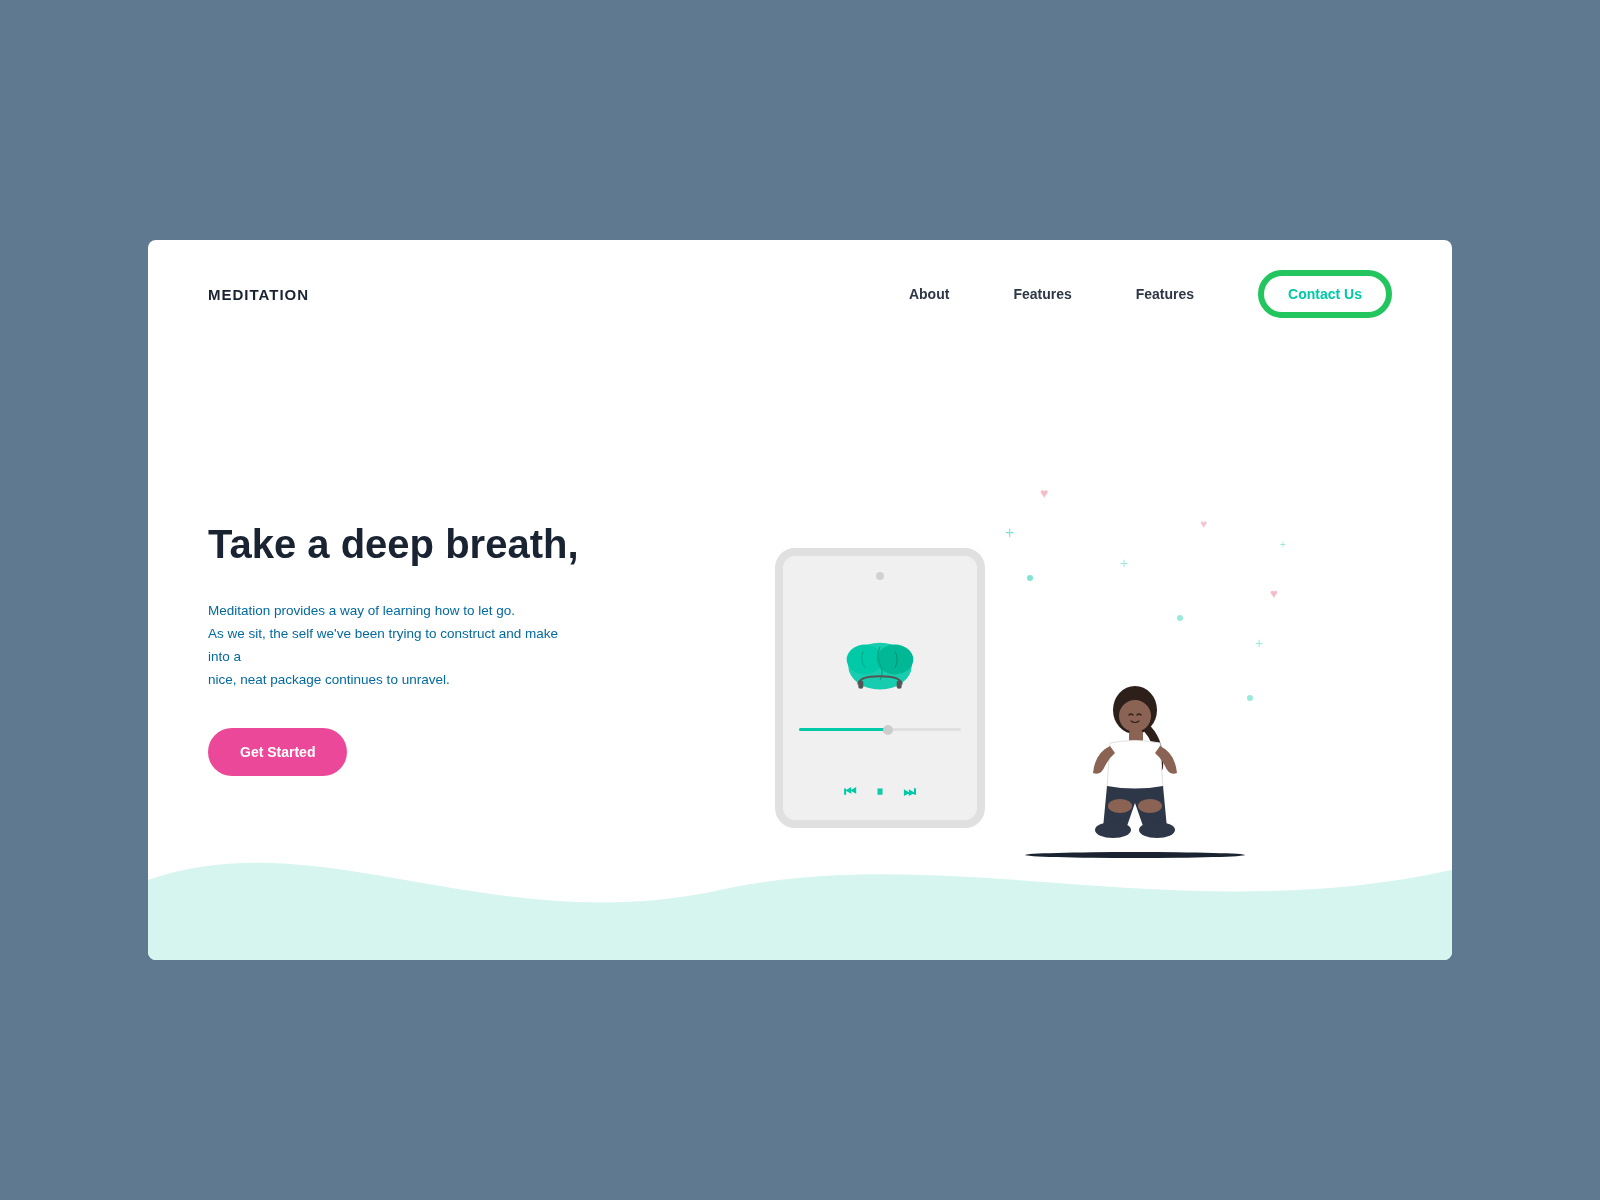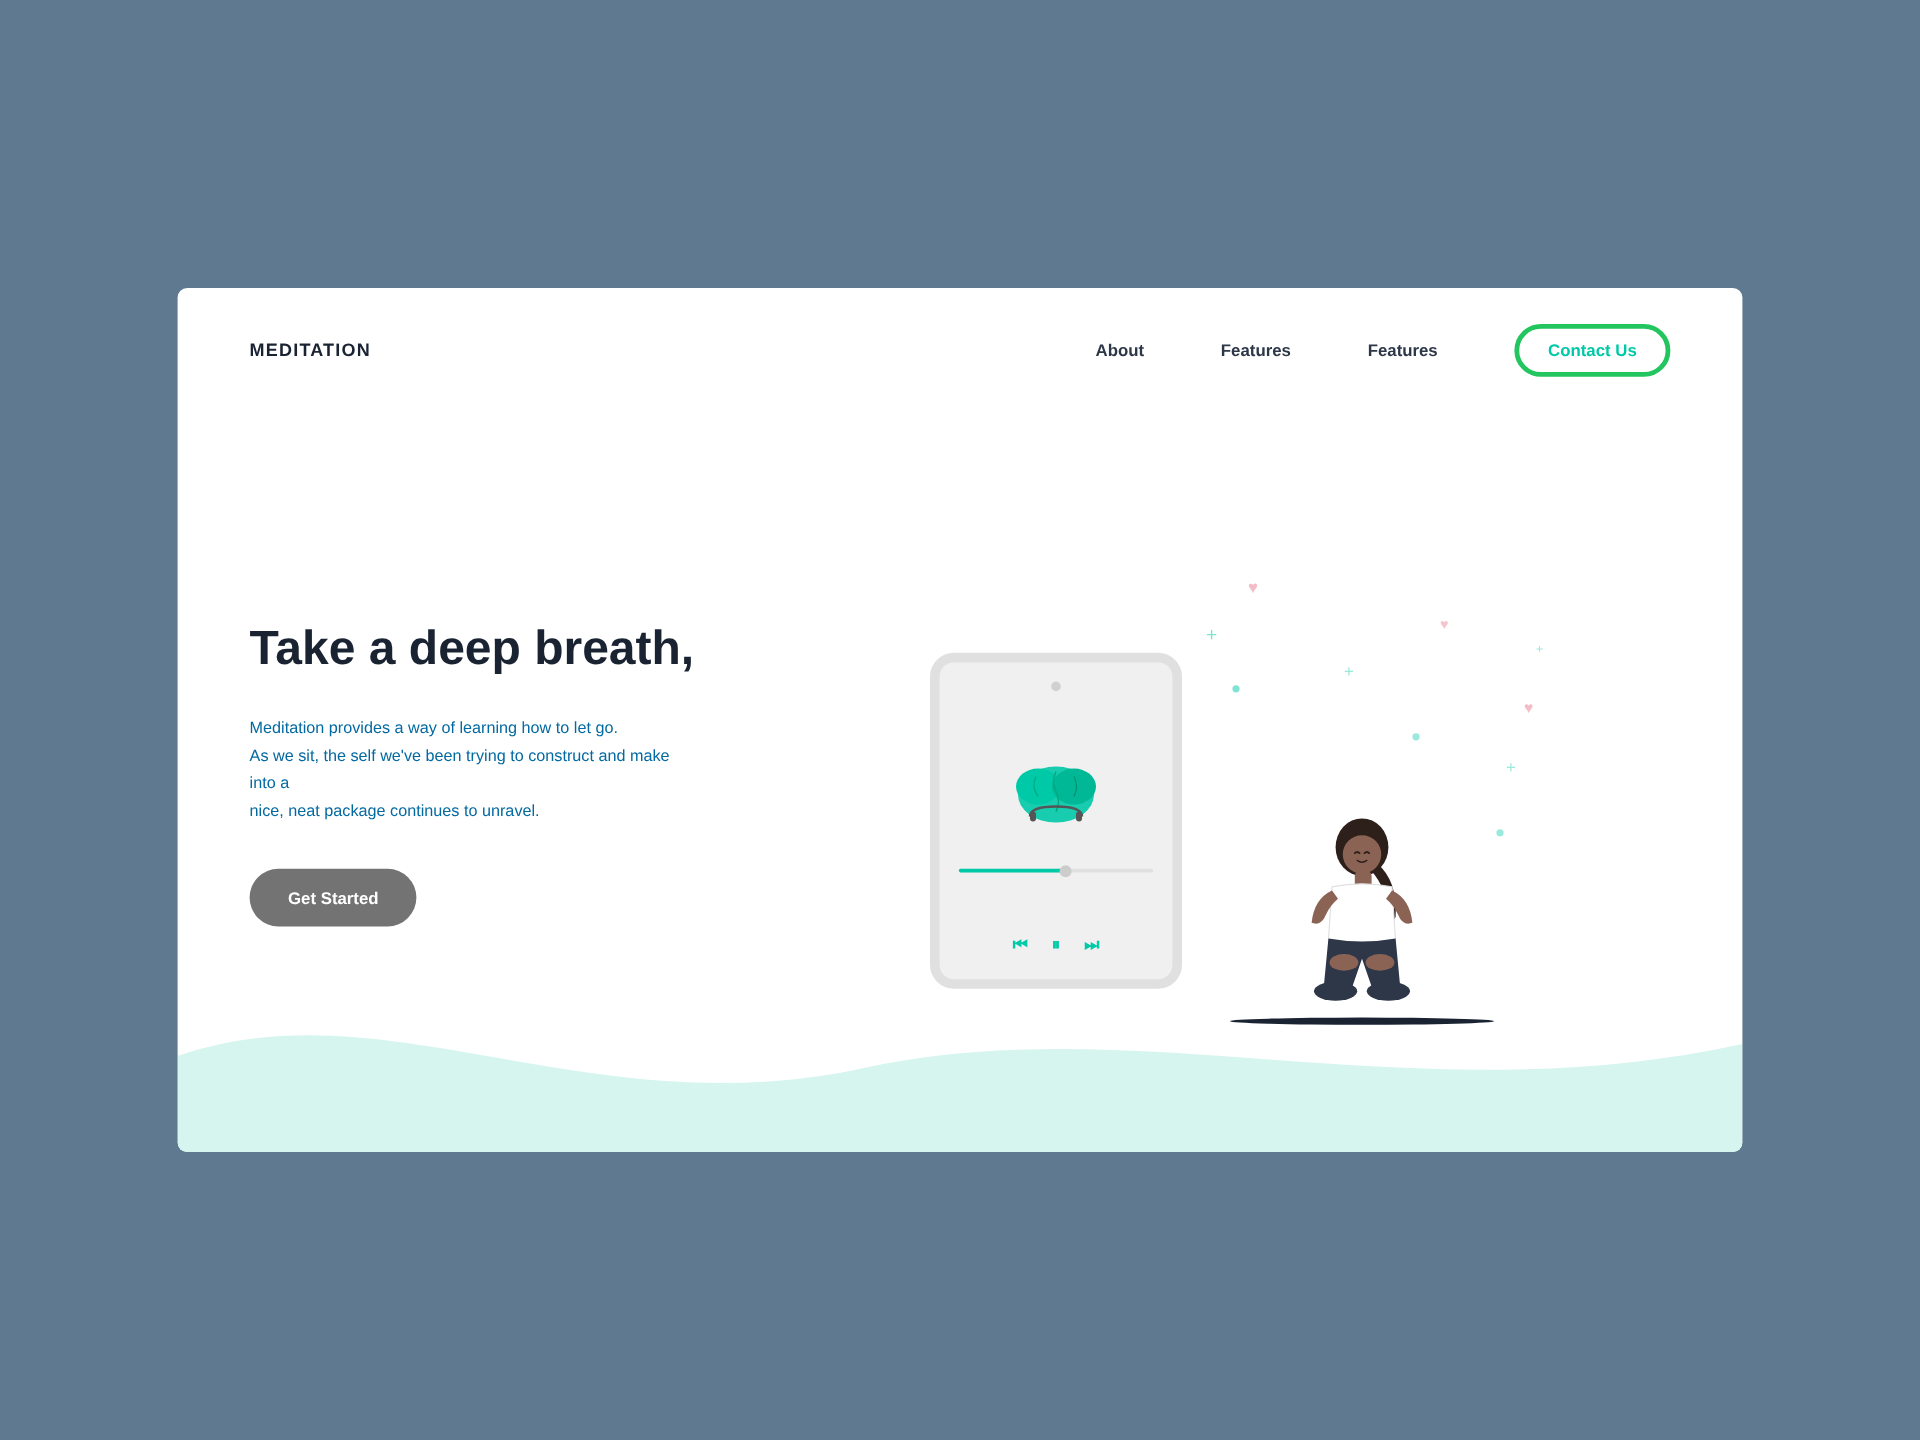--- a/index.html
+++ b/index.html
@@ -42,21 +42,21 @@
       font-size: 14px;
       font-weight: 600;
       color: #2d3748;
       text-decoration: none;
       cursor: pointer;
     }
     .nav-contact-btn {
       font-size: 14px;
       font-weight: 600;
       color: #00c9a7;
-      border: 4px solid #22c55e;
+      border: 6px solid #22c55e;
       border-radius: 25px;
       padding: 10px 24px;
       cursor: pointer;
       background: transparent;
       transition: all 0.2s;
     }
     
     .hero {
       display: flex;
       align-items: center;
@@ -76,21 +76,21 @@
       margin-bottom: 32px;
     }
     .hero-desc {
       font-size: 13.5px;
       color: #0369a1;
       line-height: 1.7;
       margin-bottom: 36px;
       max-width: 360px;
     }
     .get-started-btn {
-      background: #737373;
+      background: #ec4899;
       color: white;
       border: none;
       border-radius: 28px;
       padding: 16px 32px;
       font-size: 14px;
       font-weight: 600;
       cursor: pointer;
     }
     
     .hero-illustration {

